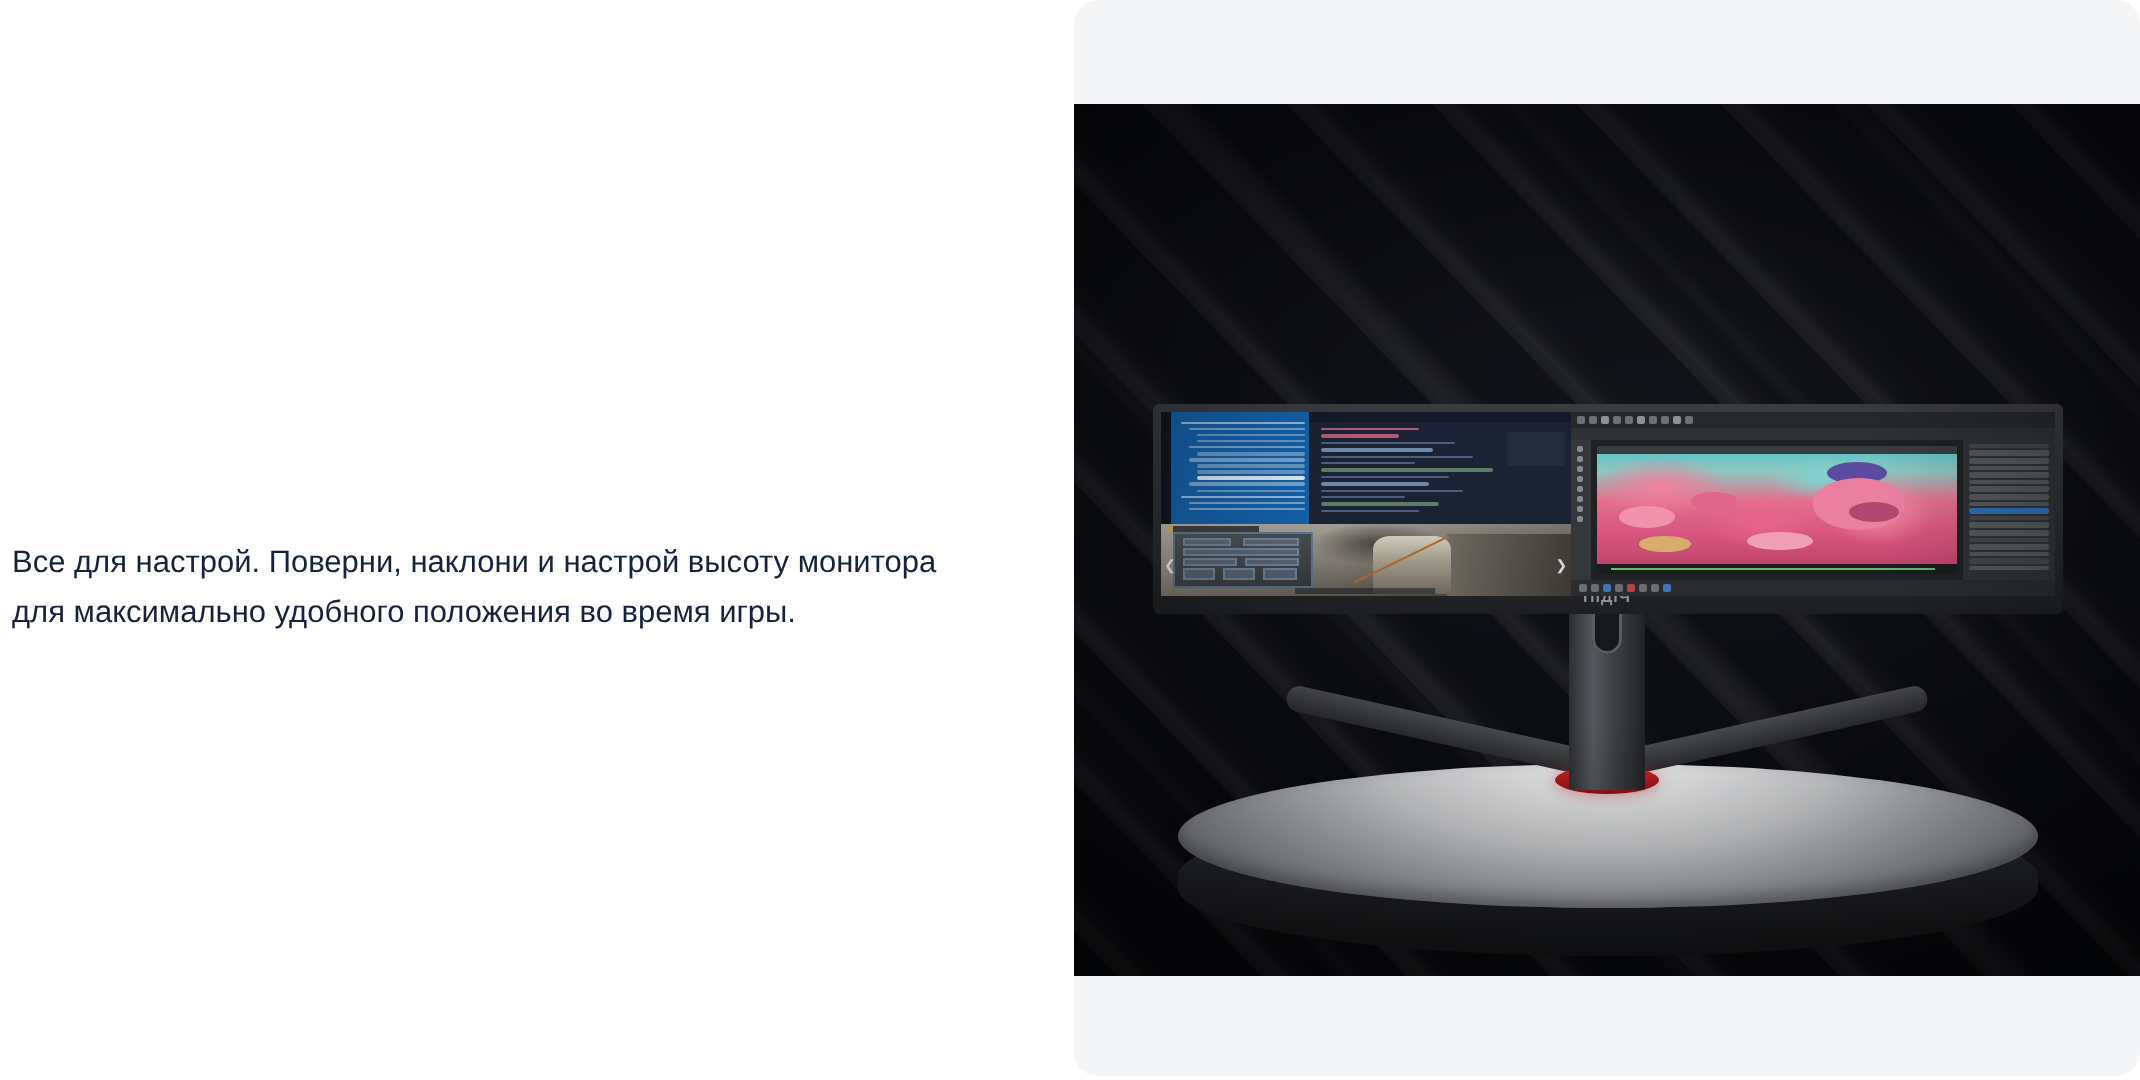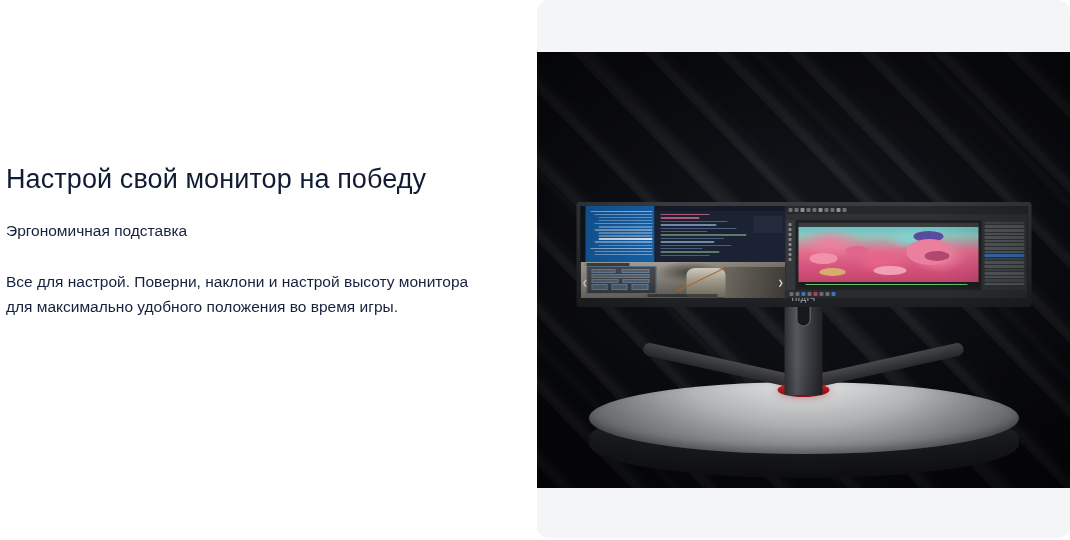--- a/index.html
+++ b/index.html
@@ -209,22 +209,20 @@
   .bt { width:4px; height:4px; background:#6a6d71; border-radius:1px; }
   .bt.red { background:#b5424a; }
   .bt.blue { background:#3f74b8; }
 </style>
 </head>
 <body>
 
 <div class="page">
 
   <div class="text-col">
-    <h1 class="headline">Настрой свой монитор на победу</h1>
-    <div class="subhead">Эргономичная подставка</div>
     <p class="body-copy">Все для настрой. Поверни, наклони и настрой высоту монитора для максимально удобного положения во время игры.</p>
   </div>
 
   <div class="card">
     <div class="photo">
       <div class="photo-bg"></div>
 
       <div class="pedestal">
         <div class="ped-side"></div>
         <div class="ped-top"></div>

